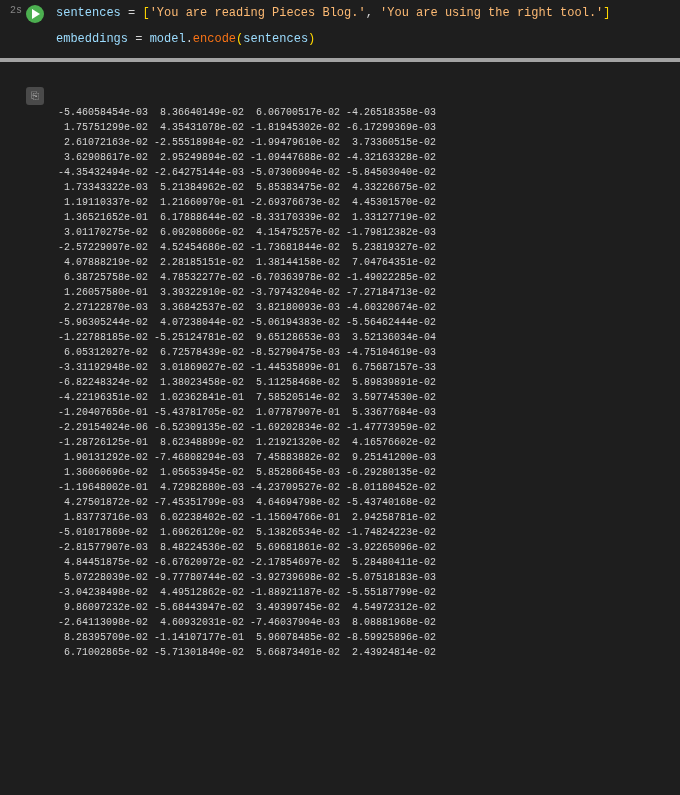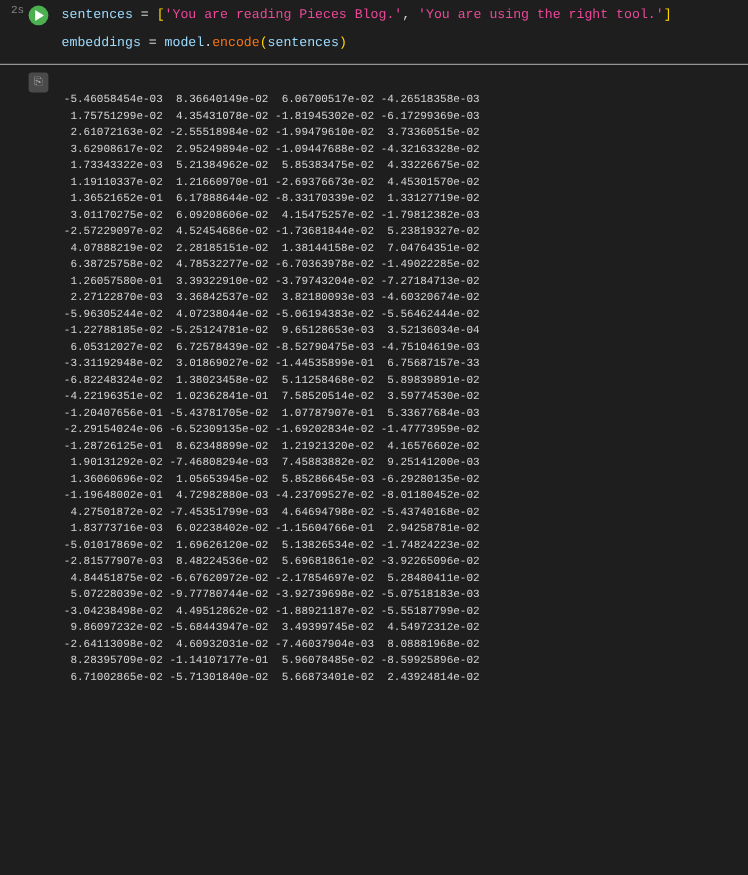--- a/index.html
+++ b/index.html
@@ -86,30 +86,30 @@
       color: #aaa;
     }
 
     .line-content {
       flex: 1;
       padding: 2px 8px 2px 4px;
       line-height: 1.5;
       white-space: pre;
       color: #d4d4d4;
     }
-    .string { color: #ec4899; }
+    .string { color: #fdba74; }
     .variable { color: #9cdcfe; }
     .function-call { color: #f97316; }
     .operator { color: #d4d4d4; }
     .bracket { color: #ffd700; }
 
     .cell-block {
-      border-bottom: 1px solid #a3a3a3;
+      border-bottom: 4px solid #a3a3a3;
       padding-bottom: 6px;
-      margin-bottom: 2px;
+      margin-bottom: 20px;
     }
 
     .output-block {
       padding: 4px 0;
     }
 
     .output-line {
       display: flex;
       align-items: flex-start;
     }
@@ -174,20 +174,24 @@
     <div class="output-line">
       <div class="output-gutter"></div>
       <div class="output-content">  2.61072163e-02 -2.55518984e-02 -1.99479610e-02  3.73360515e-02</div>
     </div>
     <div class="output-line">
       <div class="output-gutter"></div>
       <div class="output-content">  3.62908617e-02  2.95249894e-02 -1.09447688e-02 -4.32163328e-02</div>
     </div>
     <div class="output-line">
       <div class="output-gutter"></div>
+      <div class="output-content"> -4.35432494e-02 -2.64275144e-03 -5.07306904e-02 -5.84503040e-02</div>
+    </div>
+    <div class="output-line">
+      <div class="output-gutter"></div>
       <div class="output-content">  1.73343322e-03  5.21384962e-02  5.85383475e-02  4.33226675e-02</div>
     </div>
     <div class="output-line">
       <div class="output-gutter"></div>
       <div class="output-content">  1.19110337e-02  1.21660970e-01 -2.69376673e-02  4.45301570e-02</div>
     </div>
     <div class="output-line">
       <div class="output-gutter"></div>
       <div class="output-content">  1.36521652e-01  6.17888644e-02 -8.33170339e-02  1.33127719e-02</div>
     </div>

